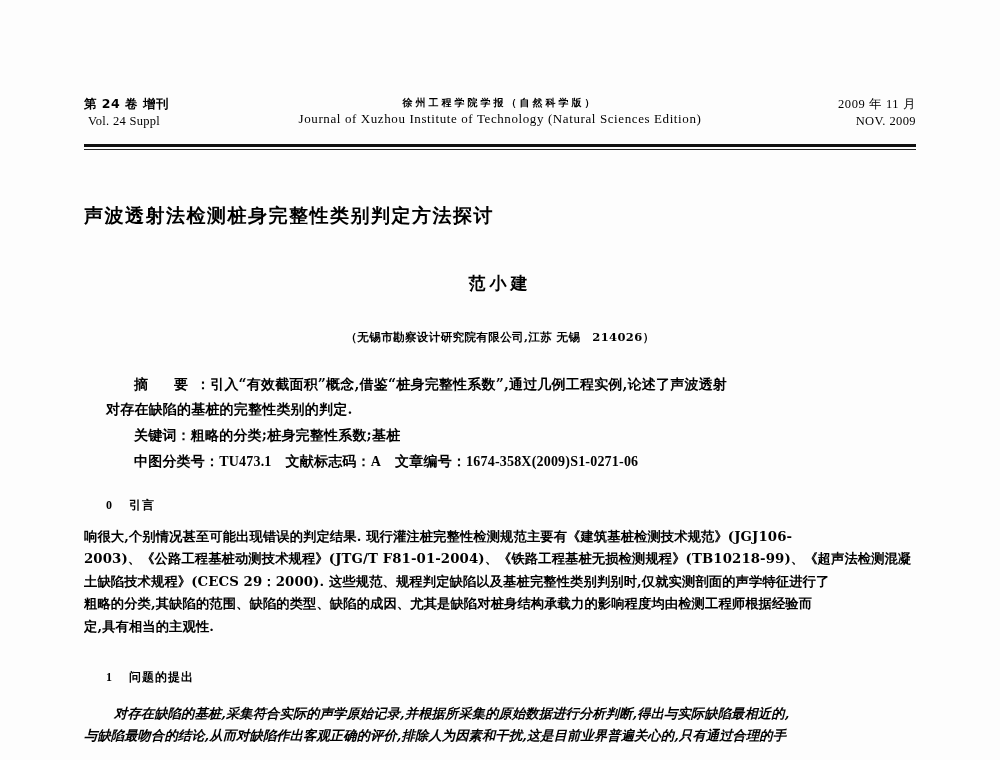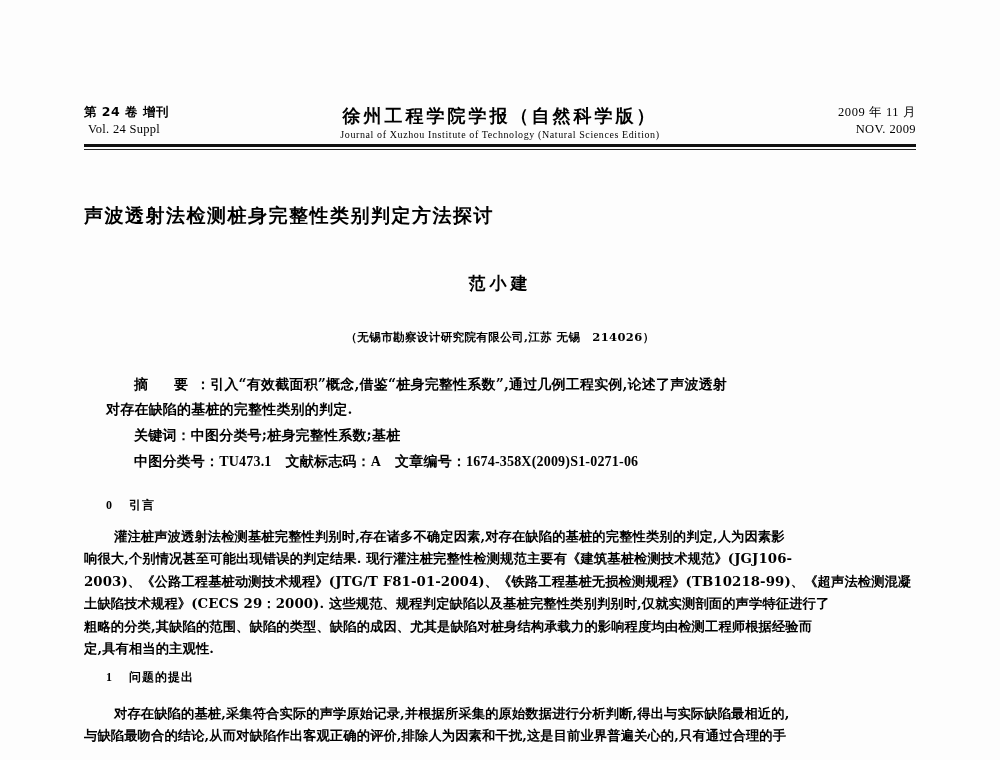--- a/index.html
+++ b/index.html
@@ -20,21 +20,21 @@
     width: 1000px;
     height: 760px;
     background: #fdfdfd;
     box-sizing: border-box;
   }
 
   
   .masthead {
     position: absolute;
     left: 84px;
-    top: 104px;
+    top: 96px;
     width: 832px;
     height: 44px;
   }
   .mast-left {
     position: absolute;
     left: 0;
     top: 0;
     text-align: left;
     line-height: 1.35;
   }
@@ -54,31 +54,31 @@
     line-height: 1.35;
   }
   .mast-cn {
     font-family: "DejaVu Sans", sans-serif;
     font-weight: bold;
     font-size: 12.5px;
     letter-spacing: 0.5px;
     white-space: nowrap;
   }
   .mast-center .mast-cn {
-    font-size: 18px;
+    font-size: 10px;
     letter-spacing: 3px;
   }
   .mast-en {
     font-family: "Liberation Serif", serif;
     font-size: 12.5px;
     white-space: nowrap;
     letter-spacing: 0.3px;
   }
   .mast-center .mast-en {
-    font-size: 10px;
+    font-size: 13px;
     letter-spacing: 0.6px;
   }
   .mast-right .mast-cn { font-family: "Liberation Serif", serif; font-weight: normal; letter-spacing: 0.6px;}
   .mast-left .mast-en { font-family: "Liberation Serif", serif; padding-left: 4px;}
   .mast-right .mast-en { letter-spacing: 0.4px; }
 
   .rule-thick {
     position: absolute;
     left: 84px;
     top: 144px;
@@ -188,21 +188,21 @@
     left: 84px;
     width: 836px;
     font-family: "DejaVu Serif", serif;
     font-weight: bold;
     font-size: 13.3px;
     line-height: 22.4px;
     letter-spacing: 0.1px;
     text-align: justify;
   }
   #para0 { top: 526px; }
-  #para1 { top: 703px; }
+  #para1 { top: 703px; font-style: italic; }
   .para .ln {
     display: block;
     white-space: nowrap;
     overflow: hidden;
   }
   .para .ln.first { text-indent: 30px; }
 </style>
 </head>
 <body>
 
@@ -226,28 +226,27 @@
   <div class="rule-thick"></div>
   <div class="rule-thin"></div>
 
   <div class="title">声波透射法检测桩身完整性类别判定方法探讨</div>
   <div class="author">范小建</div>
   <div class="affiliation">（无锡市勘察设计研究院有限公司,江苏 无锡　214026）</div>
 
   <div class="abstract-block">
     <div class="abs-first"><span class="abs-label">摘　要</span><span>：引入“有效截面积”概念,借鉴“桩身完整性系数”,通过几例工程实例,论述了声波透射</span></div>
     <div>对存在缺陷的基桩的完整性类别的判定.</div>
-    <div class="kw-line"><span>关键词：</span><span>中图分类号;桩身完整性系数;基桩</span></div>
+    <div class="kw-line"><span>关键词：</span><span>粗略的分类;桩身完整性系数;基桩</span></div>
     <div class="clc-line"><span>中图分类号：</span><span class="code">TU473.1</span><span class="seg-gap"></span><span>文献标志码：</span><span class="code">A</span><span class="seg-gap"></span><span>文章编号：</span><span class="code">1674-358X(2009)S1-0271-06</span></div>
   </div>
 
   <div class="section-head" id="sec0"><span class="num">0</span><span>引言</span></div>
 
   <div class="para" id="para0">
-    <span class="ln first">灌注桩声波透射法检测基桩完整性判别时,存在诸多不确定因素,对存在缺陷的基桩的完整性类别的判定,人为因素影</span>
     <span class="ln">响很大,个别情况甚至可能出现错误的判定结果. 现行灌注桩完整性检测规范主要有《建筑基桩检测技术规范》(JGJ106-</span>
     <span class="ln">2003)、《公路工程基桩动测技术规程》(JTG/T F81-01-2004)、《铁路工程基桩无损检测规程》(TB10218-99)、《超声法检测混凝</span>
     <span class="ln">土缺陷技术规程》(CECS 29：2000). 这些规范、规程判定缺陷以及基桩完整性类别判别时,仅就实测剖面的声学特征进行了</span>
     <span class="ln">粗略的分类,其缺陷的范围、缺陷的类型、缺陷的成因、尤其是缺陷对桩身结构承载力的影响程度均由检测工程师根据经验而</span>
     <span class="ln">定,具有相当的主观性.</span>
   </div>
 
   <div class="section-head" id="sec1"><span class="num">1</span><span>问题的提出</span></div>
 
   <div class="para" id="para1">

